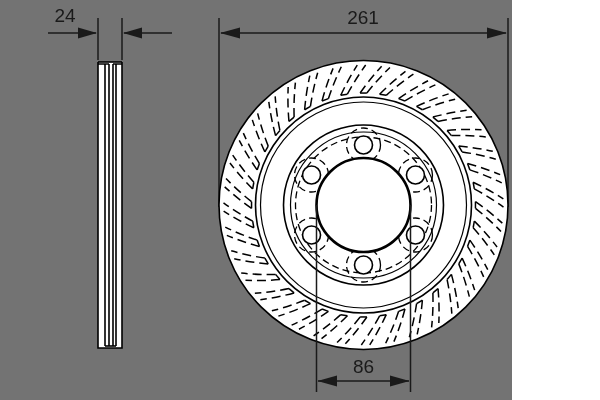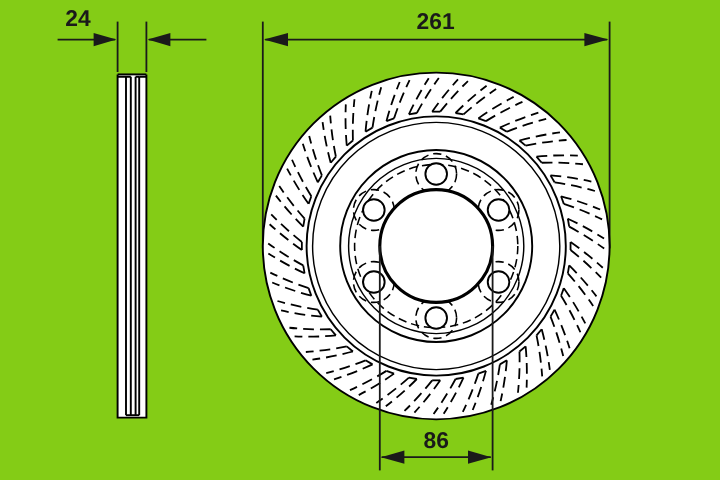--- a/index.html
+++ b/index.html
@@ -8,24 +8,23 @@
     background: #ffffff;
   }
   body {
     width: 600px;
     height: 400px;
     overflow: hidden;
     font-family: "Liberation Sans", sans-serif;
   }
   #drawing-root {
     position: relative;
-    width: 600px;
+    width: 512px;
     height: 400px;
-    background: #84cc16;
-    font-weight: bold;
+    background: #737373;
   }
   svg#technical-drawing {
     display: block;
     width: 600px;
     height: 400px;
   }
   .dim-text {
     font-family: "Liberation Sans", sans-serif;
     font-size: 19px;
     fill: #1a1a1a;

